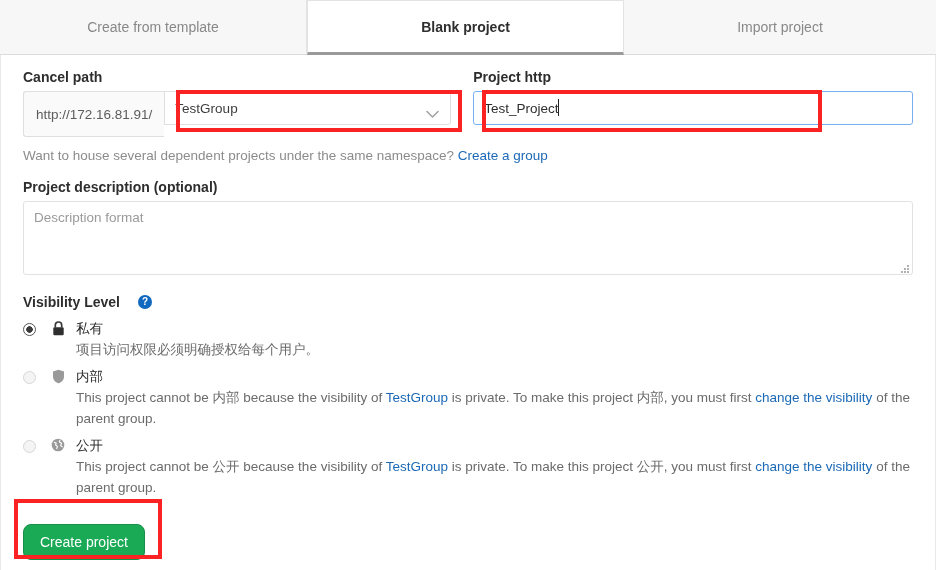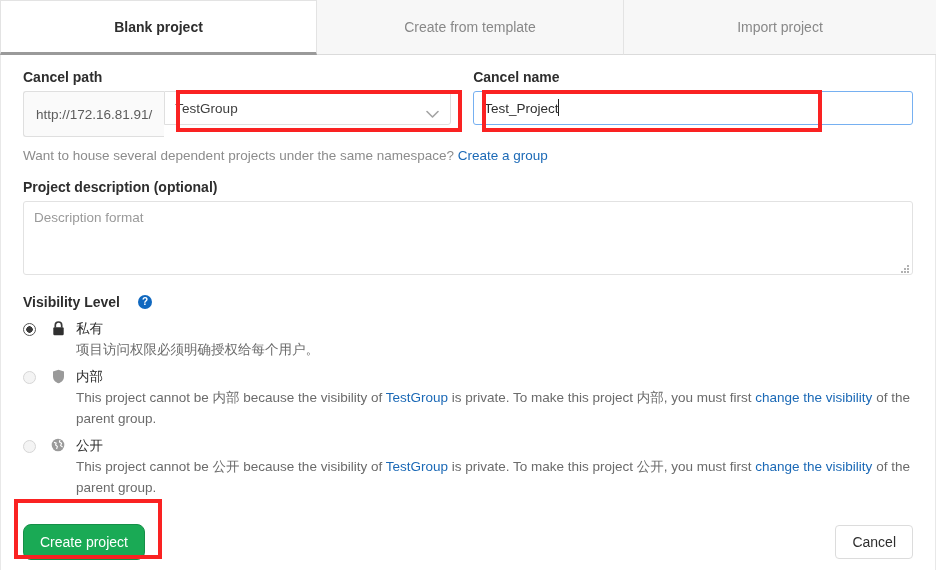--- a/index.html
+++ b/index.html
@@ -301,25 +301,25 @@
   #annot-group { left: 176px; top: 90px;  width: 286px; height: 42px; }
   #annot-name  { left: 482px; top: 90px;  width: 340px; height: 42px; }
   #annot-btn   { left: 14px;  top: 499px; width: 148px; height: 60px; }
 </style>
 </head>
 <body>
 
 <div class="page">
 
   <div class="tabs">
+    <div class="tab tab-1">
+      <span>Create from template</span>
+    </div>
     <div class="tab tab-0 active">
       <span>Blank project</span>
-    </div>
-    <div class="tab tab-1">
-      <span>Create from template</span>
     </div>
     <div class="tab tab-2">
       <span>Import project</span>
     </div>
   </div>
 
   <div class="panel">
 
     <div class="row-fields">
 
@@ -334,21 +334,21 @@
             <span class="chevron">
               <svg width="13" height="9" viewBox="0 0 13 9">
                 <path d="M1 1.5 L6.5 7 L12 1.5" fill="none" stroke="#a4a4a4" stroke-width="1.6" stroke-linecap="round" stroke-linejoin="round"></path>
               </svg>
             </span>
           </div>
         </div>
       </div>
 
       <div class="col-name">
-        <span class="label field-label">Cancel name</span>
+        <span class="label field-label">Project http</span>
         <div style="position:relative;">
           <input class="text-input" type="text" value="Test_Project" style="">
           <span class="caret" id="name-caret" style="left: 85px; top: 8px;"></span>
         </div>
       </div>
     </div>
 
     <div class="help-line">
       <span>Want to house several dependent projects under the same namespace?</span>
       <a class="link">Create a group</a>
@@ -415,20 +415,19 @@
         </span>
         <div class="vis-body">
           <div class="vis-title">公开</div>
           <div class="vis-desc">This project cannot be 公开 because the visibility of <a class="link">TestGroup</a> is private. To make this project 公开, you must first <a class="link">change the visibility</a> of the parent group.</div>
         </div>
       </div>
     </div>
 
     <div class="footer">
       <button class="btn-create">Create project</button>
-      <button class="btn-cancel">Cancel</button>
     </div>
   </div>
 
   <div class="annot" id="annot-group"></div>
   <div class="annot" id="annot-name"></div>
   <div class="annot" id="annot-btn"></div>
 </div>
 
 </body></html>

